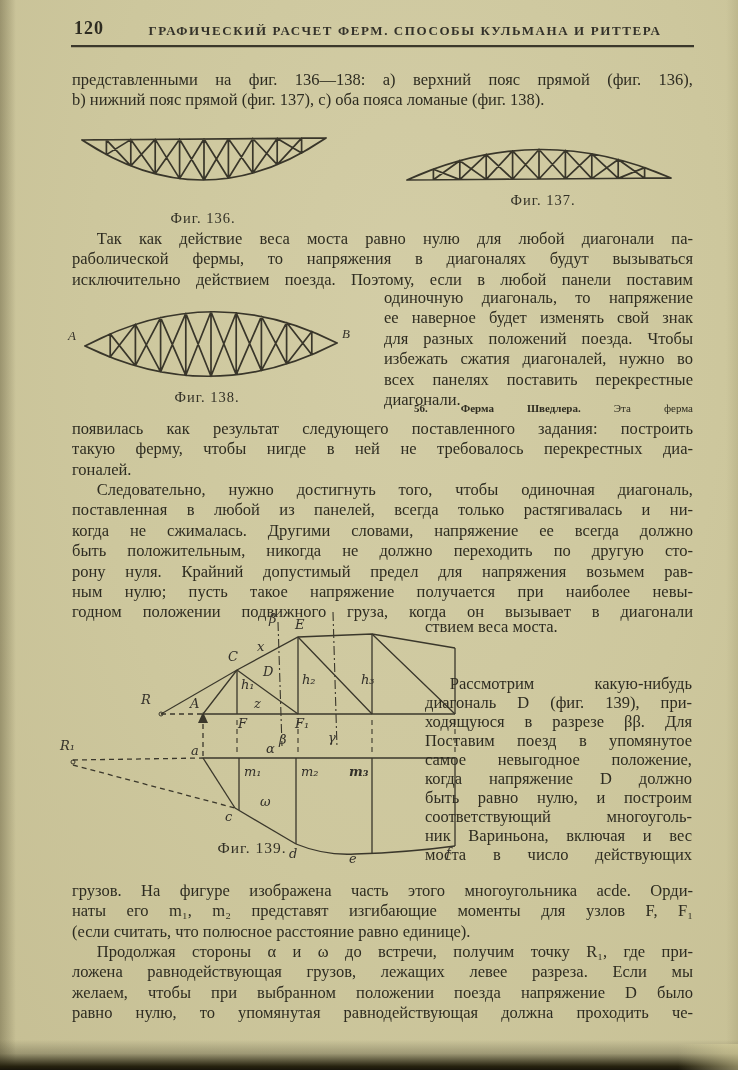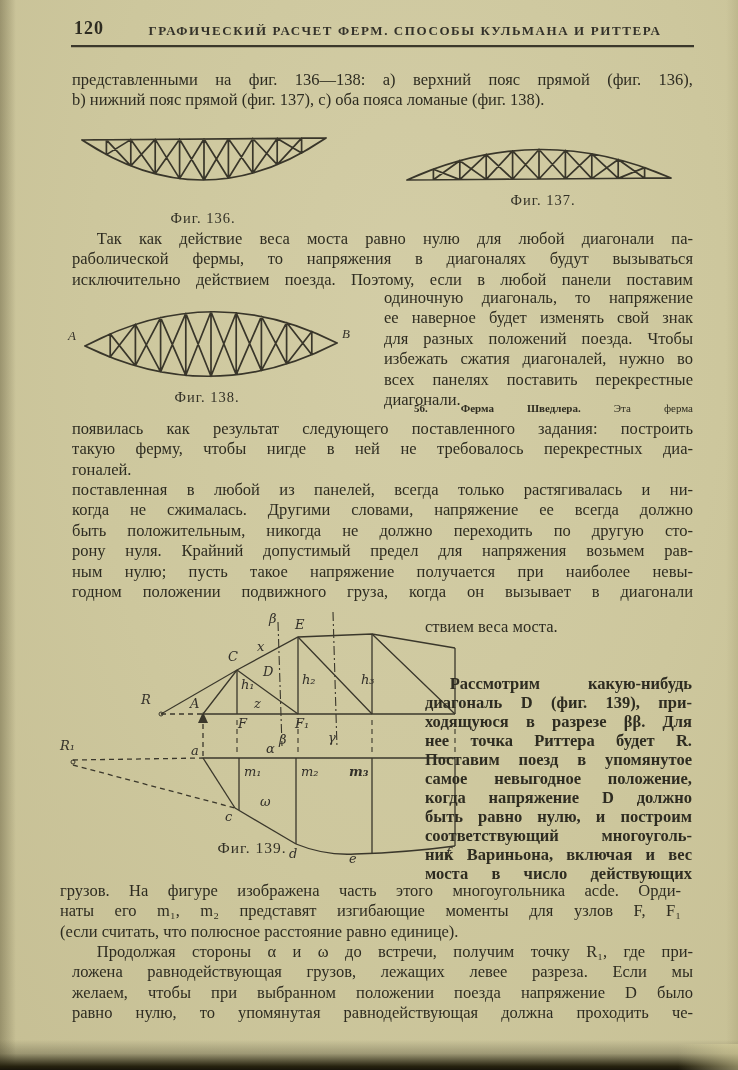--- a/index.html
+++ b/index.html
@@ -100,20 +100,21 @@
     <span class="b">56. Ферма Шведлера.</span><span> Эта ферма</span>
   </div>
 
   <div class="tb" style="left:72px;top:419px;width:621px;">
       <div class="tl">появилась как результат следующего поставленного задания: построить</div>
       <div class="tl">такую ферму, чтобы нигде в ней не требовалось перекрестных диа-</div>
       <div class="tl last">гоналей.</div>
     </div>
 
   <div class="tb" style="left:72px;top:480px;width:621px;">
+      <div class="tl">  Следовательно, нужно достигнуть того, чтобы одиночная диагональ,</div>
       <div class="tl">поставленная в любой из панелей, всегда только растягивалась и ни-</div>
       <div class="tl">когда не сжималась. Другими словами, напряжение ее всегда должно</div>
       <div class="tl">быть положительным, никогда не должно переходить по другую сто-</div>
       <div class="tl">рону нуля. Крайний допустимый предел для напряжения возьмем рав-</div>
       <div class="tl">ным нулю; пусть такое напряжение получается при наиболее невы-</div>
       <div class="tl">годном положении подвижного груза, когда он вызывает в диагонали</div>
     </div>
 
   <div class="f139">
     <svg width="402" height="262" viewBox="0 0 402 262">
@@ -173,35 +174,34 @@
     <span class="fl" style="left:167px;top:201px;">c</span>
     <span class="fl" style="left:231px;top:238px;">d</span>
     <span class="fl" style="left:291px;top:243px;">e</span>
     <span class="fl" style="left:388px;top:237px;">f</span>
   </div>
   <div class="cap" style="left:182px;top:839px;width:140px;font-size:15.5px;">Фиг. 139.</div>
 
   <div class="tb tight" style="left:425px;top:617px;width:267px;">
       <div class="tl last">ствием веса моста.</div>
     </div>
-  <div class="tb tight" style="left:425px;top:674px;width:267px;font-weight:bold;">
+  <div class="tb tight" style="left:425px;top:674px;width:267px;">
       <div class="tl">  Рассмотрим какую-нибудь</div>
       <div class="tl">диагональ D (фиг. 139), при-</div>
       <div class="tl">ходящуюся в разрезе ββ. Для</div>
-      <div class="tl">нее точка Риттера будет R.</div>
       <div class="tl">Поставим поезд в упомянутое</div>
       <div class="tl">самое невыгодное положение,</div>
       <div class="tl">когда напряжение D должно</div>
       <div class="tl">быть равно нулю, и построим</div>
       <div class="tl">соответствующий многоуголь-</div>
       <div class="tl">ник Вариньона, включая и вес</div>
       <div class="tl">моста в число действующих</div>
     </div>
 
-  <div class="tb" style="left:60px;top:881px;width:621px;">
+  <div class="tb" style="left:72px;top:881px;width:621px;">
       <div class="tl">грузов. На фигуре изображена часть этого многоугольника acde. Орди-</div>
       <div class="tl">наты его m₁, m₂ представят изгибающие моменты для узлов F, F₁</div>
       <div class="tl last">(если считать, что полюсное расстояние равно единице).</div>
     </div>
   <div class="tb" style="left:72px;top:942px;width:621px;">
       <div class="tl">  Продолжая стороны α и ω до встречи, получим точку R₁, где при-</div>
       <div class="tl">ложена равнодействующая грузов, лежащих левее разреза. Если мы</div>
       <div class="tl">желаем, чтобы при выбранном положении поезда напряжение D было</div>
       <div class="tl">равно нулю, то упомянутая равнодействующая должна проходить че-</div>
     </div>

